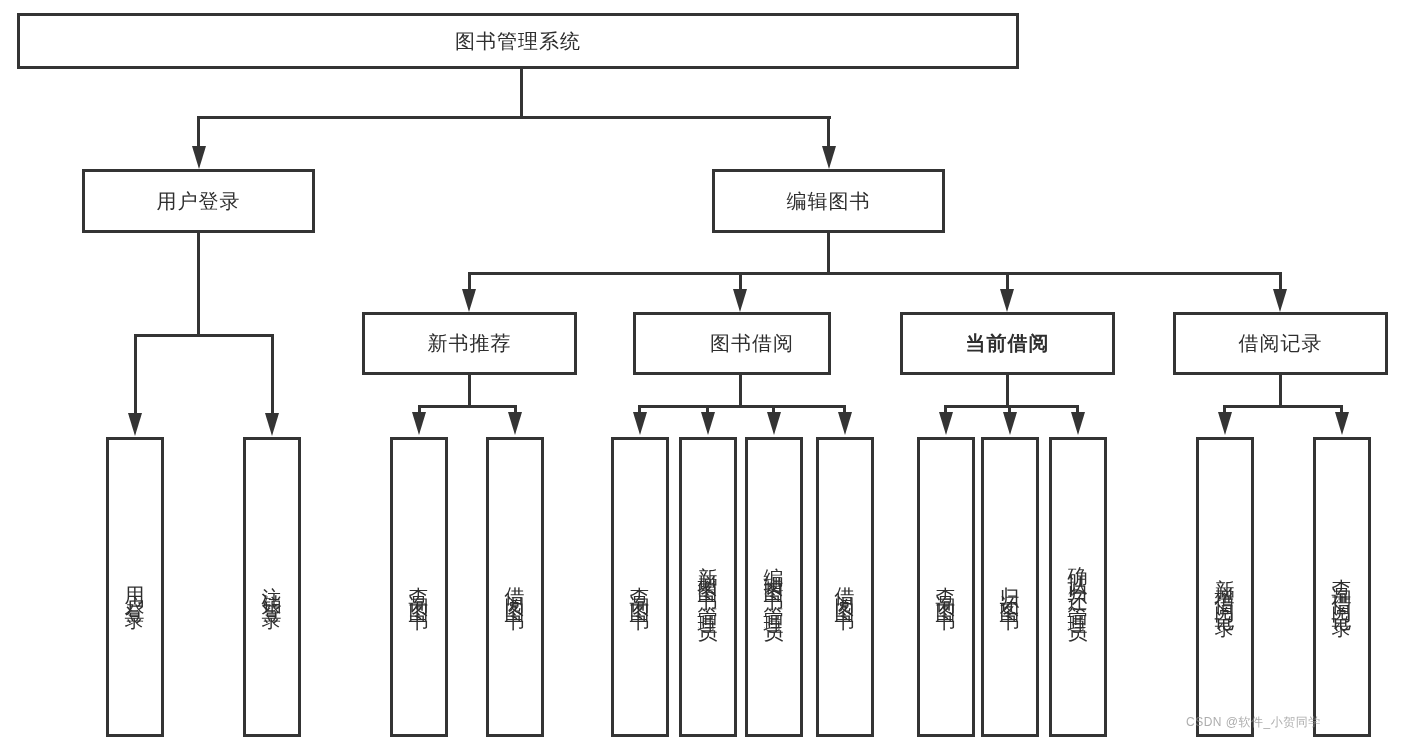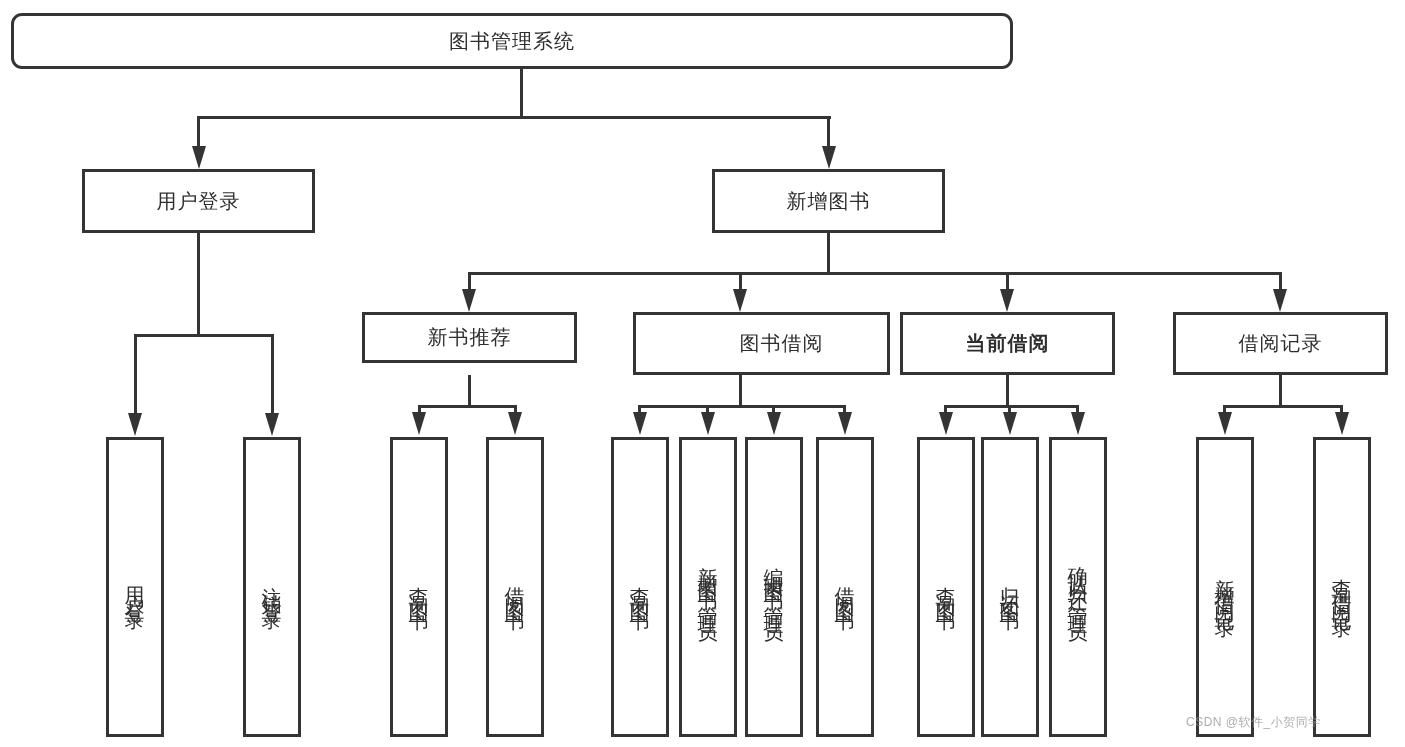--- a/index.html
+++ b/index.html
@@ -48,60 +48,60 @@
     letter-spacing:0.5px;
     z-index:5;
     white-space:nowrap;
   }
 </style>
 </head>
 <body>
 
 <div id="canvas">
 
-  <div class="node" style="left:11px;top:13px;width:1002px;height:56px;border-radius:11px;">
+  <div class="node" style="left:17px;top:13px;width:1002px;height:56px;">
     <span class="lbl">图书管理系统</span>
   </div>
 
   <div class="vl" style="left:520px;top:69px;height:47px;"></div>
   <div class="hl" style="left:197px;top:116px;width:634px;"></div>
   <div class="vl" style="left:197px;top:116px;height:32px;"></div>
   <div class="vl" style="left:827px;top:116px;height:32px;"></div>
   <div class="ah" style="left:192px;top:146px;"></div>
   <div class="ah" style="left:822px;top:146px;"></div>
 
   <div class="node" style="left:82px;top:169px;width:233px;height:64px;">
     <span class="lbl">用户登录</span>
   </div>
   <div class="node" style="left:712px;top:169px;width:233px;height:64px;">
-    <span class="lbl">新增图书</span>
+    <span class="lbl">编辑图书</span>
   </div>
 
   <div class="vl" style="left:197px;top:233px;height:104px;"></div>
   <div class="hl" style="left:134px;top:334px;width:140px;"></div>
   <div class="vl" style="left:134px;top:334px;height:80px;"></div>
   <div class="vl" style="left:271px;top:334px;height:80px;"></div>
   <div class="ah" style="left:128px;top:413px;"></div>
   <div class="ah" style="left:265px;top:413px;"></div>
 
   <div class="vl" style="left:827px;top:233px;height:41px;"></div>
   <div class="hl" style="left:469px;top:272px;width:813px;"></div>
   <div class="vl" style="left:468px;top:272px;height:18px;"></div>
   <div class="vl" style="left:739px;top:272px;height:18px;"></div>
   <div class="vl" style="left:1006px;top:272px;height:18px;"></div>
   <div class="vl" style="left:1279px;top:272px;height:18px;"></div>
   <div class="ah" style="left:462px;top:289px;"></div>
   <div class="ah" style="left:733px;top:289px;"></div>
   <div class="ah" style="left:1000px;top:289px;"></div>
   <div class="ah" style="left:1273px;top:289px;"></div>
 
-  <div class="node" style="left:362px;top:312px;width:215px;height:51px;">
+  <div class="node" style="left:362px;top:312px;width:215px;height:63px;">
     <span class="lbl">新书推荐</span>
   </div>
-  <div class="node" style="left:633px;top:312px;width:257px;height:63px;padding-left:40px;">
+  <div class="node" style="left:633px;top:312px;width:198px;height:63px;padding-left:40px;">
     <span class="lbl">图书借阅</span>
   </div>
   <div class="node" style="left:900px;top:312px;width:215px;height:63px;font-weight:bold;">
     <span class="lbl">当前借阅</span>
   </div>
   <div class="node" style="left:1173px;top:312px;width:215px;height:63px;">
     <span class="lbl">借阅记录</span>
   </div>
 
   <div class="vl" style="left:468px;top:375px;height:32px;"></div>

